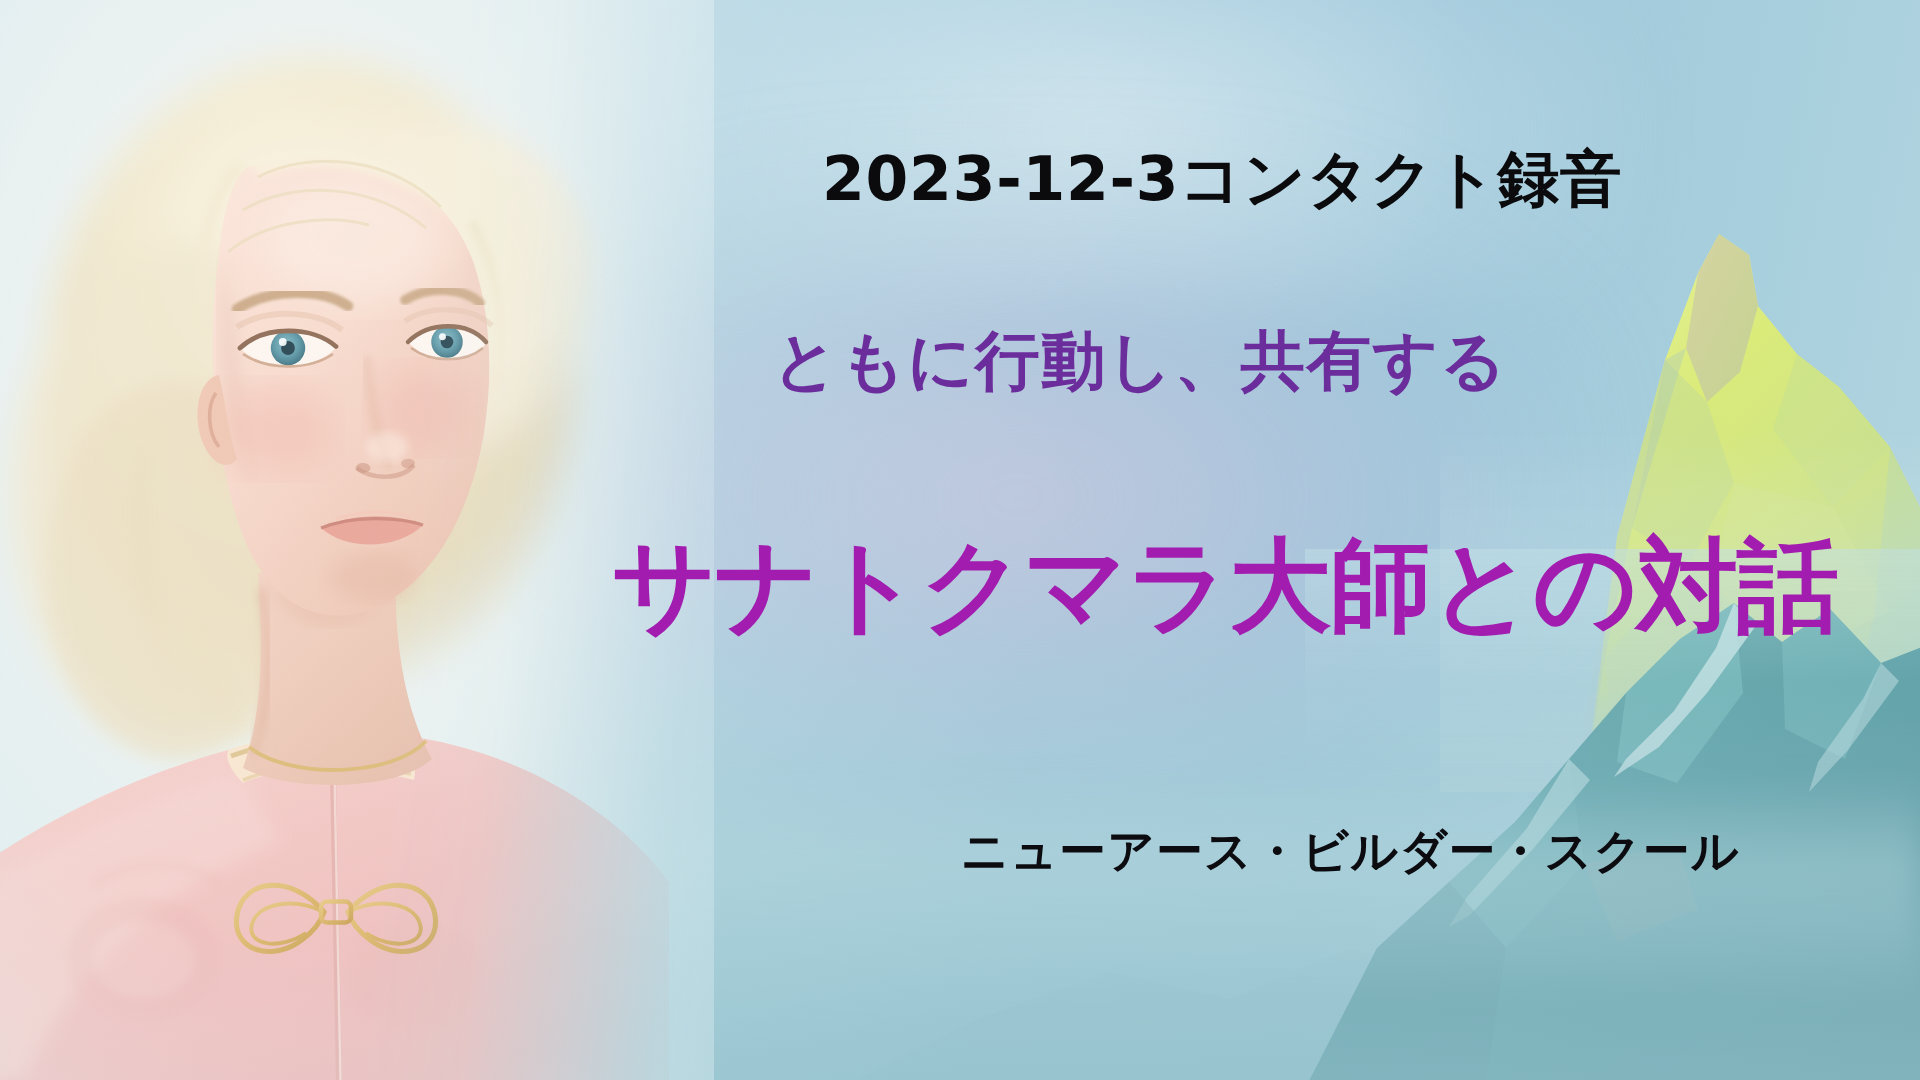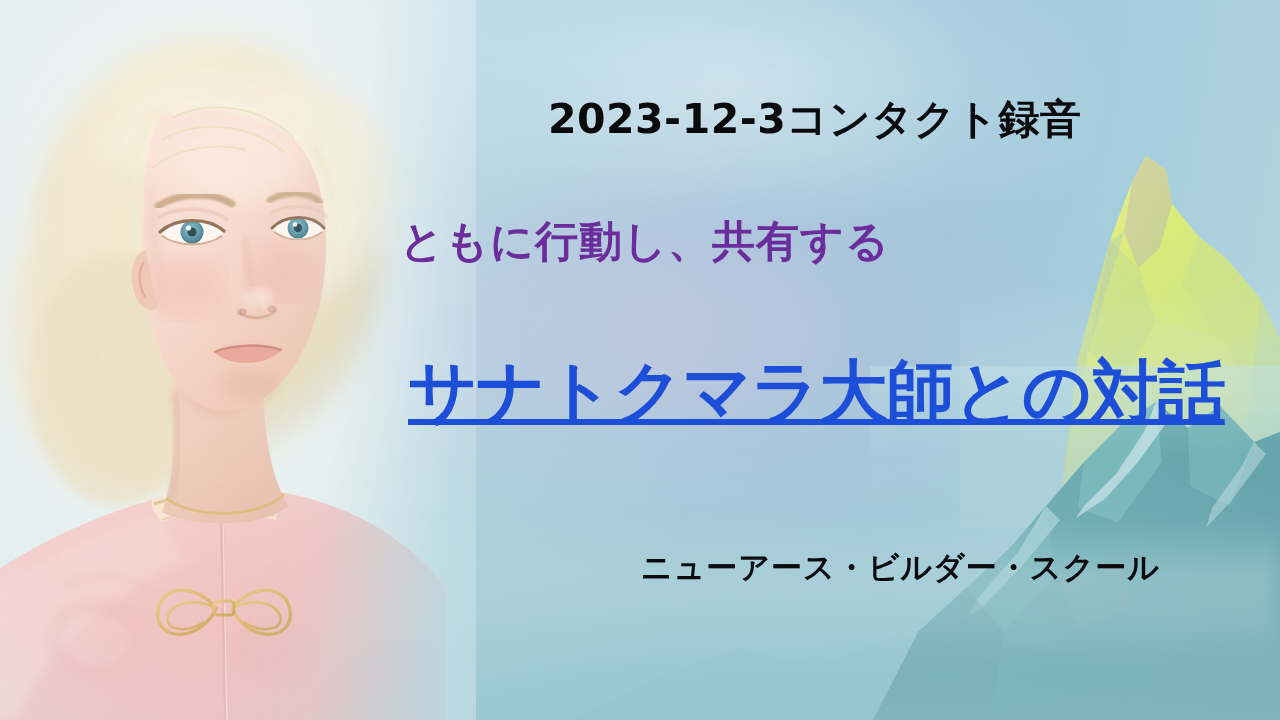--- a/index.html
+++ b/index.html
@@ -178,42 +178,41 @@
     line-height: 1.1;
     white-space: nowrap;
     font-family: "DejaVu Sans", "Liberation Sans", sans-serif;
   }
 
   .subtitle {
     position: absolute;
     left: 400px;
     top: 212px;
     width: 720px;
-    text-align: left;
+    text-align: center;
     color: #6b2d9c;
     font-size: 43px;
     font-weight: 700;
     line-height: 1.38;
     letter-spacing: 1px;
     font-family: "DejaVu Sans", "Liberation Sans", sans-serif;
   }
   .subtitle .ln { display: block; white-space: nowrap; }
 
   .headline {
     position: absolute;
     left: 408px;
     top: 356px;
     font-size: 68px;
     font-weight: 700;
-    color: #1d4ed8;
+    color: #a21caf;
     line-height: 1.05;
     letter-spacing: -1px;
     white-space: nowrap;
     font-family: "DejaVu Sans", "Liberation Sans", sans-serif;
-    text-decoration: underline;
   }
 
   .org {
     position: absolute;
     left: 400px;
     top: 547px;
     width: 760px;
     text-align: right;
     font-size: 31px;
     font-weight: 700;

